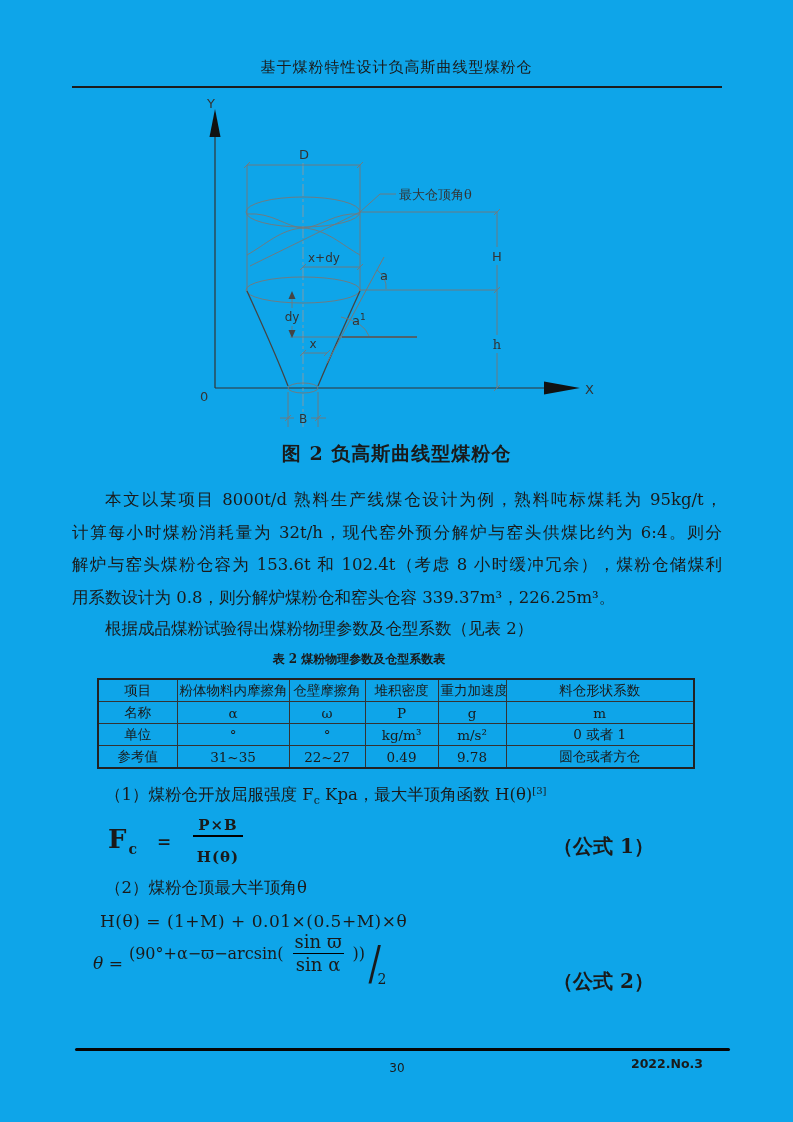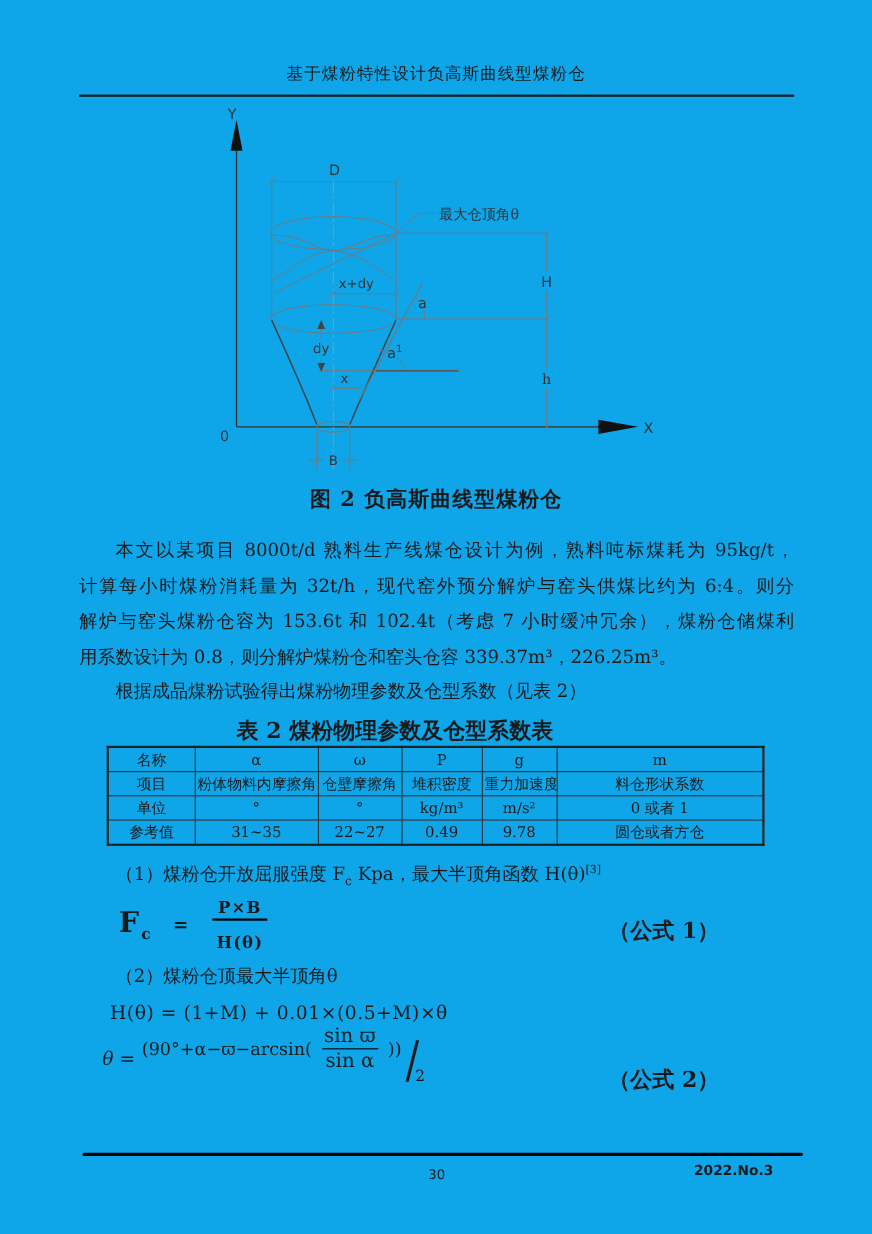--- a/index.html
+++ b/index.html
@@ -12,21 +12,21 @@
   
   .fig-caption{top:441px;left:0;width:793px;text-align:center;font-size:19px;font-weight:bold;letter-spacing:1px;}
   svg text{font-family:"DejaVu Sans","Liberation Sans",sans-serif;fill:#333;}
   svg .cjk{font-family:"DejaVu Serif","Liberation Serif",serif;}
   
   .para{left:72px;width:650px;font-size:16.5px;line-height:32.5px;text-align:justify;}
   .bline{text-align:justify;}
   .fill{text-align-last:justify;}
   .indent{text-indent:2em;}
   
-  .tbl-title{top:651px;left:0;width:718px;text-align:center;font-size:20px;font-weight:bold;}
+  .tbl-title{top:651px;left:0;width:718px;text-align:center;font-size:12px;font-weight:bold;}
   table.params{top:678px;left:97px;width:596px;border-collapse:collapse;border:2px solid #222;
                font-size:13.5px;table-layout:fixed;}
   table.params td{border:1px solid #333;text-align:center;height:21px;padding:0 2px;
                   overflow:hidden;white-space:nowrap;}
   
   .item{left:72px;width:680px;font-size:16.5px;text-indent:2em;}
   sub.fsub{font-size:11px;}
   sup.fsup{font-size:10px;}
   .formula1{top:816px;left:108px;display:flex;align-items:center;font-weight:bold;gap:12px;}
   .f1-lhs{font-size:26px;letter-spacing:2px;}
@@ -156,53 +156,53 @@
     </g>
     <text x="317" y="166" font-size="13" text-anchor="middle">H</text>
     <text x="317" y="254" font-size="13" text-anchor="middle" class="cjk">h</text>
   </svg>
 
   <div class="abs fig-caption">图 2  负高斯曲线型煤粉仓</div>
 
   <div class="abs para" style="top:467px;margin-top:17px;">
     <div class="bline fill indent">本文以某项目 8000t/d 熟料生产线煤仓设计为例，熟料吨标煤耗为 95kg/t，</div>
     <div class="bline fill">计算每小时煤粉消耗量为 32t/h，现代窑外预分解炉与窑头供煤比约为 6:4。则分</div>
-    <div class="bline fill">解炉与窑头煤粉仓容为 153.6t 和 102.4t（考虑 7 小时缓冲冗余），煤粉仓储煤利</div>
+    <div class="bline fill">解炉与窑头煤粉仓容为 153.6t 和 102.4t（考虑 8 小时缓冲冗余），煤粉仓储煤利</div>
     <div class="bline">用系数设计为 0.8，则分解炉煤粉仓和窑头仓容 339.37m³，226.25m³。</div>
   </div>
 
   <div class="abs para indent" style="top:613px;">根据成品煤粉试验得出煤粉物理参数及仓型系数（见表 2）</div>
 
   <div class="abs tbl-title">表 2 煤粉物理参数及仓型系数表</div>
 
   <table class="abs params">
     <colgroup>
       <col style="width:79px">
         <col style="width:112px">
         <col style="width:76px">
       <col style="width:73px">
         <col style="width:68px">
         <col style="width:188px">
     </colgroup>
     <tbody>
         <tr>
+      <td>项目</td>
+      <td>粉体物料内摩擦角</td>
+      <td>仓壁摩擦角</td>
+      <td>堆积密度</td>
+      <td>重力加速度</td>
+      <td>料仓形状系数</td>
+    </tr>
+    <tr>
       <td>名称</td>
       <td>α</td>
       <td>ω</td>
       <td>P</td>
       <td>g</td>
       <td>m</td>
-    </tr>
-    <tr>
-      <td>项目</td>
-      <td>粉体物料内摩擦角</td>
-      <td>仓壁摩擦角</td>
-      <td>堆积密度</td>
-      <td>重力加速度</td>
-      <td>料仓形状系数</td>
     </tr>
     <tr>
       <td>单位</td>
       <td>°</td>
       <td>°</td>
       <td>kg/m³</td>
       <td>m/s²</td>
       <td>0 或者 1</td>
     </tr>
     <tr>

